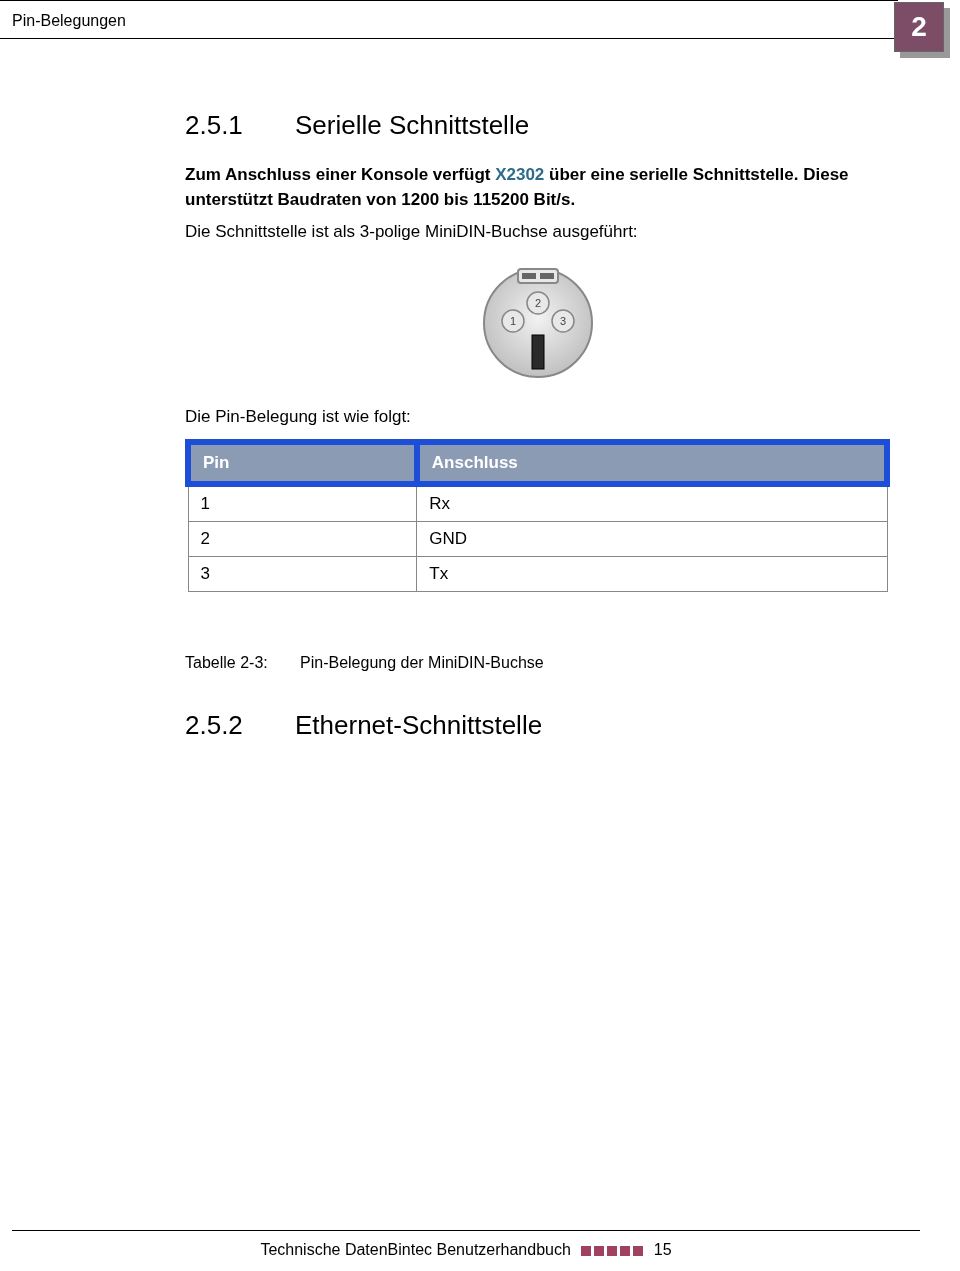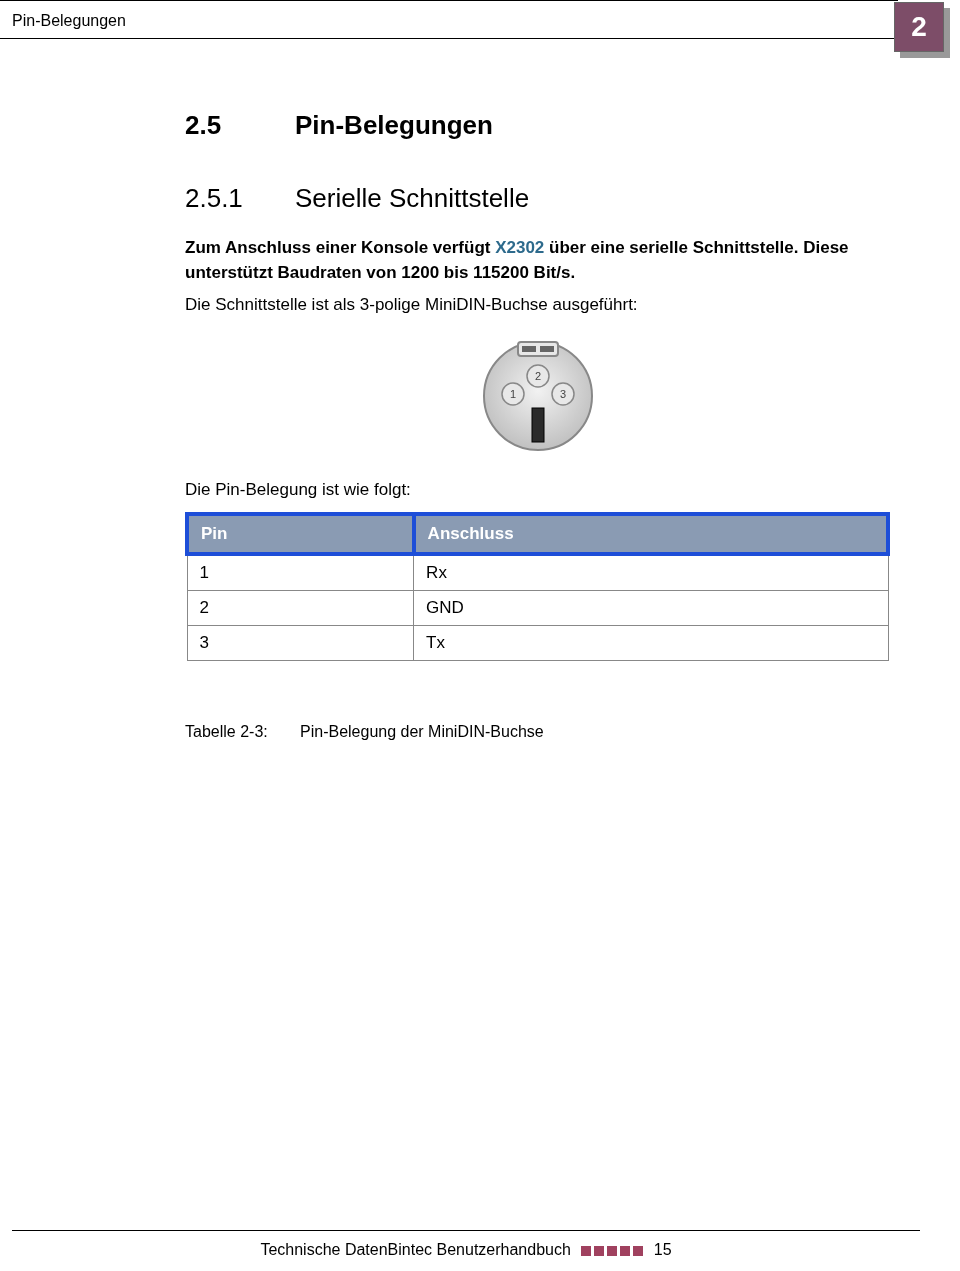--- a/index.html
+++ b/index.html
@@ -103,21 +103,21 @@
     border-collapse: collapse;
     margin-bottom: 14px;
   }
   table.pin th {
     background: #8a9bb3;
     color: #fff;
     font-size: 17px;
     font-weight: bold;
     text-align: left;
     padding: 8px 12px;
-    border: 4px solid #1d4ed8;
+    border: 6px solid #1d4ed8;
   }
   table.pin td {
     font-size: 17px;
     padding: 7px 12px;
     border: 1px solid #888;
   }
   .tab-caption {
     font-size: 16px;
     margin-bottom: 38px;
   }
@@ -145,23 +145,20 @@
 <body>
 
 <div class="header-line"></div>
 <div class="header-title">Pin-Belegungen</div>
 <div class="header-underline"></div>
 <div class="chapter-badge-shadow"></div>
 <div class="chapter-badge">2</div>
 
 <div class="content">
 
-  <div class="h1">
-    <span class="h1-num">2.5</span><span>Pin-Belegungen</span>
-  </div>
 
   <div class="h2">
     <span class="h2-num">2.5.1</span><span>Serielle Schnittstelle</span>
   </div>
 
   <p class="para">
     <span>Zum Anschluss einer Konsole verfügt </span><span class="product">X2302</span><span> über eine serielle Schnittstelle. Diese unterstützt Baudraten von 1200 bis 115200 Bit/s.</span>
   </p>
 
   <p class="para-normal">Die Schnittstelle ist als 3-polige MiniDIN-Buchse ausgeführt:</p>
@@ -211,20 +208,23 @@
         <td>3</td>
         <td>Tx</td>
       </tr>
     </tbody>
   </table>
 
   <div class="tab-caption">
     <span class="tab-caption-label">Tabelle 2-3:</span><span>Pin-Belegung der MiniDIN-Buchse</span>
   </div>
 
+  <div class="h2">
+    <span class="h2-num">2.5.2</span><span>Ethernet-Schnittstelle</span>
+  </div>
 
 
 </div>
 
 <div class="footer">
   <div class="footer-line"></div>
   <div class="footer-row">
     <span>Technische Daten</span>
     <span>
       <span>Bintec Benutzerhandbuch</span>

